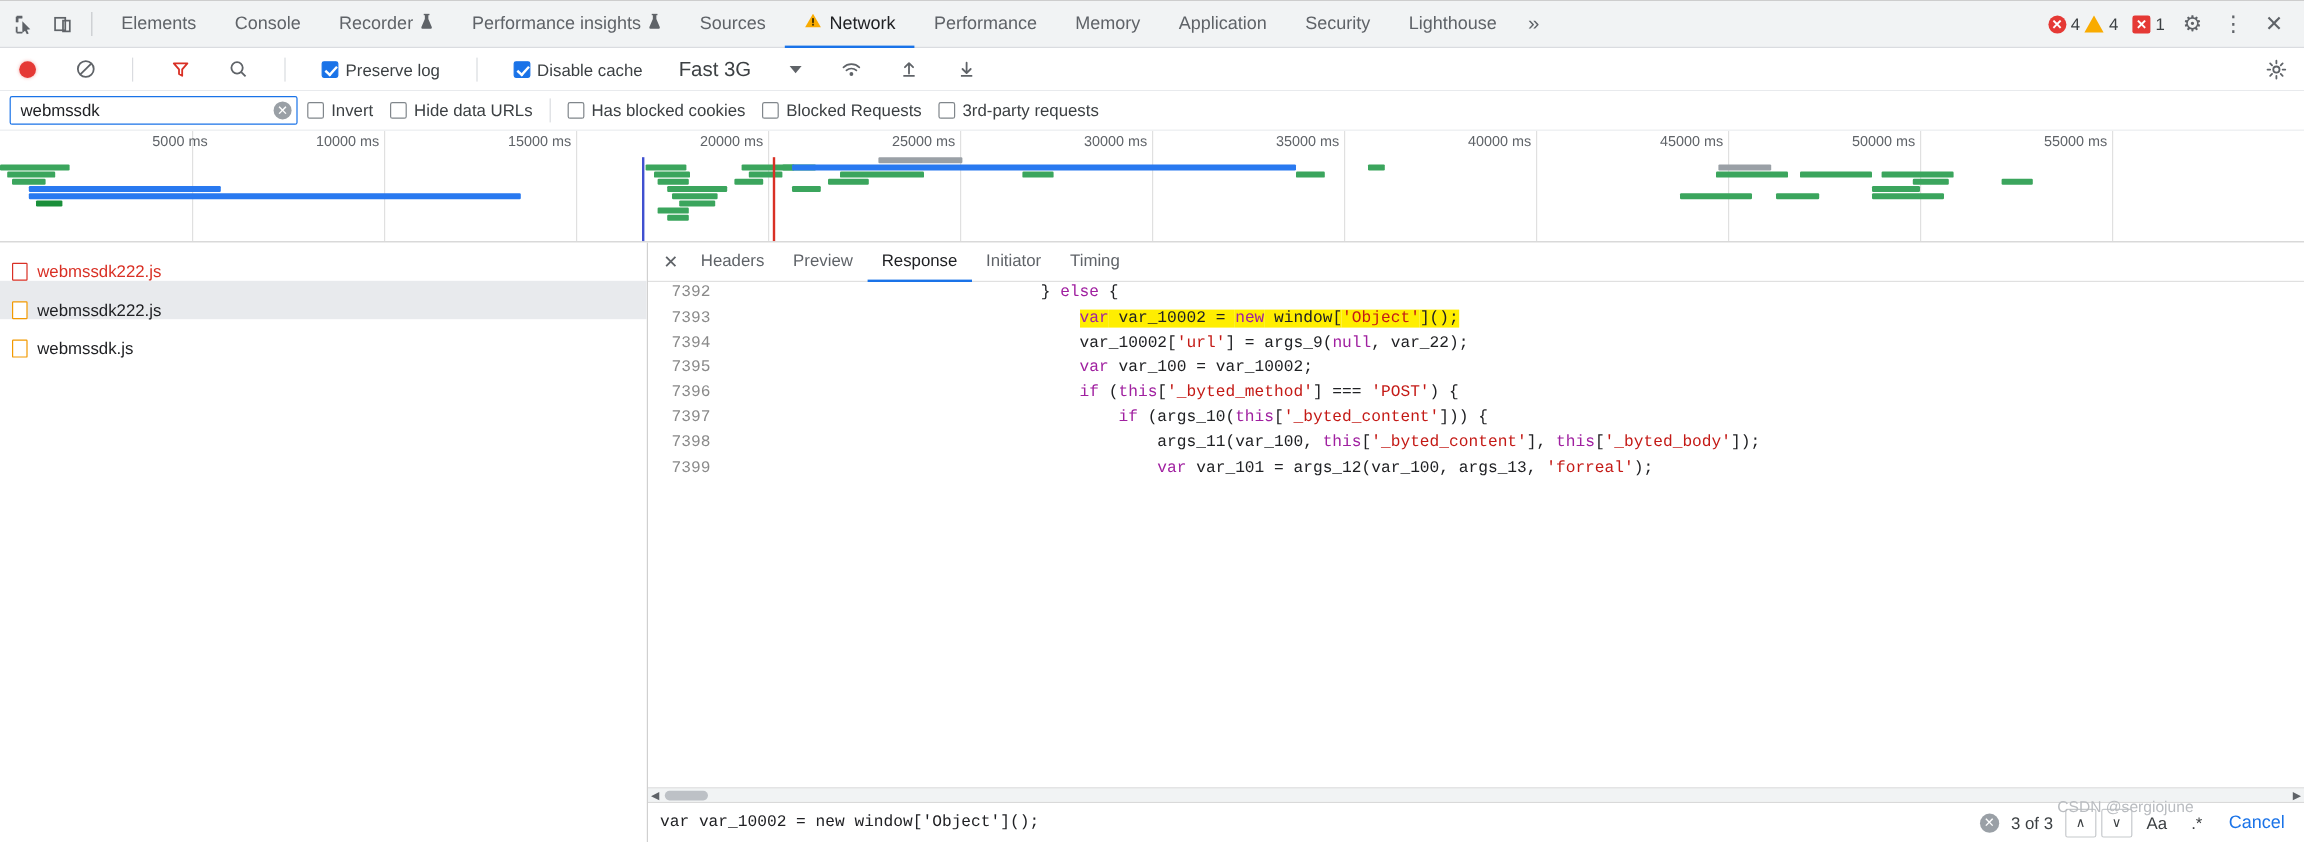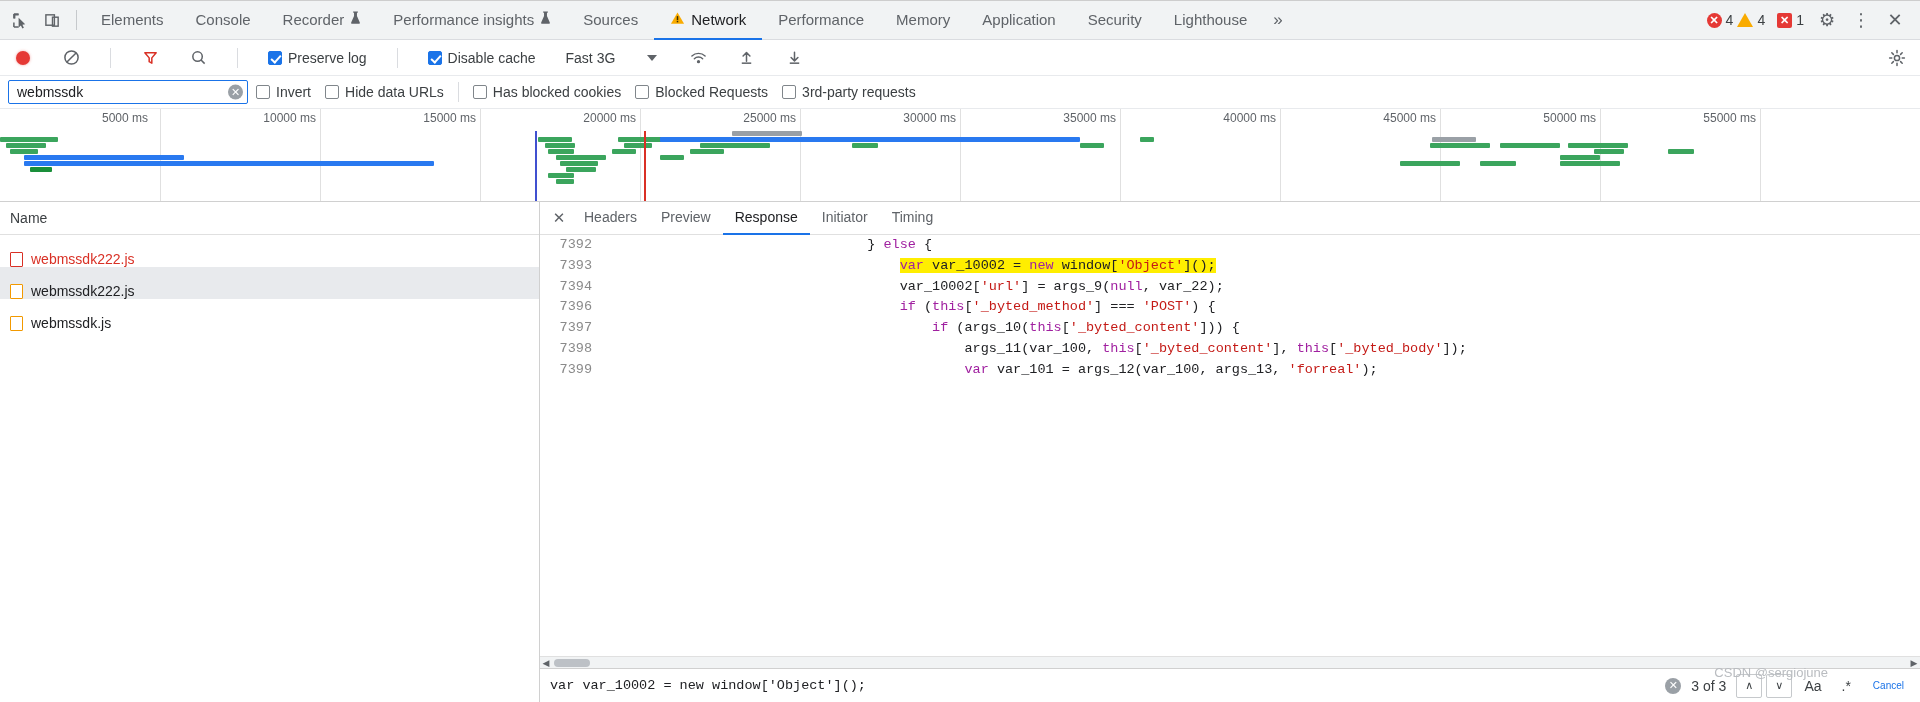--- a/index.html
+++ b/index.html
@@ -61,21 +61,21 @@
     height:36px; display:flex; align-items:center; padding:0 8px; gap:18px;
     border-bottom:1px solid #e8eaed; background:#fff; flex:0 0 auto;
   }
   .rec-dot { width:14px;height:14px;border-radius:50%;background:#e53935; box-shadow:0 0 3px rgba(229,57,53,.45); }
   .nb-icon { width:30px;height:28px;display:flex;align-items:center;justify-content:center;cursor:pointer;border-radius:3px;}
   .chk-wrap { display:flex;align-items:center;gap:6px;cursor:pointer;padding:0 6px;font-size:14px;color:#3c4043;white-space:nowrap;}
   .chk { width:14px;height:14px;border:1px solid #80868b;border-radius:2px;background:#fff;display:inline-block;position:relative;flex:0 0 auto;}
   .chk.on { background:#1a73e8;border-color:#1a73e8; }
   .chk.on:after { content:""; position:absolute; left:4px; top:1px; width:4px; height:8px;
       border:solid #fff; border-width:0 2px 2px 0; transform:rotate(42deg); }
-  .throttle { font-size:14px;color:#3c4043;padding:0 6px;cursor:pointer;white-space:nowrap;}
+  .throttle { font-size:17px;color:#3c4043;padding:0 6px;cursor:pointer;white-space:nowrap;}
   .caret { width:0;height:0;border-left:5px solid transparent;border-right:5px solid transparent;
       border-top:6px solid #5f6368; margin:0 8px; cursor:pointer;}
   .nb-sep { width:1px;height:20px;background:#dadce0;margin:0 6px; }
 
   
   .filterbar {
     height:33px; display:flex; align-items:center; padding:0 8px; gap:2px;
     border-bottom:1px solid #e8eaed; background:#fff; flex:0 0 auto;
   }
   .searchbox {
@@ -141,21 +141,21 @@
   .botsearch { height:34px; display:flex; align-items:center; border-top:1px solid #d0d0d0;
      background:#fff; padding:0 6px; gap:4px; flex:0 0 auto;}
   .bs-input { flex:1 1 auto; font-family:"Liberation Mono", monospace; font-size:13.5px; color:#202124;
      border:0; outline:0; padding-left:4px; background:transparent;}
   .bs-clear { width:16px;height:16px;border-radius:50%;background:#9aa0a6;color:#fff;font-size:11px;
      display:flex;align-items:center;justify-content:center;cursor:pointer;}
   .bs-count { font-size:14px; color:#3c4043; padding:0 6px; white-space:nowrap;}
   .bs-btn { width:26px;height:24px;display:flex;align-items:center;justify-content:center;border:1px solid #c6c9cc;
      border-radius:2px;color:#3c4043;font-size:11px;cursor:pointer;background:#fff;}
   .bs-tog { font-size:14px; color:#3c4043; padding:0 8px; cursor:pointer;}
-  .bs-cancel { font-size:10px; color:#1a73e8; padding:0 10px; cursor:pointer;}
+  .bs-cancel { font-size:15px; color:#1a73e8; padding:0 10px; cursor:pointer;}
 
   .watermark { position:absolute; right:92px; bottom:22px; font-size:13px; color:#b9bcc0;margin-top:24px; }
 
   
   .pgscroll { position:absolute; right:0; top:0; width:15px; height:196px; background:#f1f1f1; border-left:1px solid #e0e0e0;}
   .pgscroll .up, .pgscroll .dn { position:absolute; left:0; width:15px; height:15px; color:#888; font-size:8px;
      display:flex;align-items:center;justify-content:center;}
   .pgscroll .up { top:0; } .pgscroll .dn { bottom:0; }
 </style>
 </head>
@@ -404,21 +404,21 @@
       </label>
       <label class="chk-wrap">
         <span class="chk"></span>
         <span>3rd-party requests</span>
       </label>
     </div>
 
     <div class="overview">
       <div class="ov-ruler" id="ov-ruler">
           <div class="ov-tick" style="left: 160px;"></div>
-          <div class="ov-lab" style="left: 152px;">5000 ms</div>
+          <div class="ov-lab" style="left: 177px;">5000 ms</div>
           <div class="ov-tick" style="left: 320px;"></div>
           <div class="ov-lab" style="left: 320px;">10000 ms</div>
           <div class="ov-tick" style="left: 480px;"></div>
           <div class="ov-lab" style="left: 480px;">15000 ms</div>
           <div class="ov-tick" style="left: 640px;"></div>
           <div class="ov-lab" style="left: 640px;">20000 ms</div>
           <div class="ov-tick" style="left: 800px;"></div>
           <div class="ov-lab" style="left: 800px;">25000 ms</div>
           <div class="ov-tick" style="left: 960px;"></div>
           <div class="ov-lab" style="left: 960px;">30000 ms</div>
@@ -471,21 +471,20 @@
           <div class="ov-band" style="left: 556px; top: 70px; width: 18px; background: rgb(59, 165, 93);"></div>
           <div class="ov-band" style="left: 660px; top: 46px; width: 24px; background: rgb(59, 165, 93);"></div>
         </div>
       <div class="ov-vline" style="left:535px;background:#4050d0;"></div>
       <div class="ov-vline" style="left:644px;background:#d93025;"></div>
     </div>
 
     <div class="lower">
 
       <div class="namecol">
-        <div class="name-head">Name</div>
         <div class="rowlist" id="rowlist">
             <div class="nrow err">
               <span class="fileicon"></span>
               <span class="nm">webmssdk222.js</span>
             </div>
             <div class="nrow sel">
               <span class="fileicon js"></span>
               <span class="nm">webmssdk222.js</span>
             </div>
             <div class="nrow">
@@ -503,20 +502,21 @@
               <div class="dtab">Preview</div>
               <div class="dtab active">Response</div>
               <div class="dtab">Initiator</div>
               <div class="dtab">Timing</div>
             </div>
         </div>
         <div class="code" id="code">
             <div class="cline"><span class="gutter">7392</span><span class="ctext"><span class="plain">                                </span><span class="plain">} </span><span class="kw">else</span><span class="plain"> {</span></span></div>
             <div class="cline"><span class="gutter">7393</span><span class="ctext"><span class="plain">                                    </span><span class="kw hl">var</span><span class="plain hl"> var_10002 = </span><span class="kw hl">new</span><span class="plain hl"> window[</span><span class="str hl">'Object'</span><span class="plain hl">]();</span></span></div>
             <div class="cline"><span class="gutter">7394</span><span class="ctext"><span class="plain">                                    </span><span class="plain">var_10002[</span><span class="str">'url'</span><span class="plain">] = args_9(</span><span class="kw">null</span><span class="plain">, var_22);</span></span></div>
+            <div class="cline"><span class="gutter">7395</span><span class="ctext"><span class="plain">                                    </span><span class="kw">var</span><span class="plain"> var_100 = var_10002;</span></span></div>
             <div class="cline"><span class="gutter">7396</span><span class="ctext"><span class="plain">                                    </span><span class="kw">if</span><span class="plain"> (</span><span class="kw">this</span><span class="plain">[</span><span class="str">'_byted_method'</span><span class="plain">] === </span><span class="str">'POST'</span><span class="plain">) {</span></span></div>
             <div class="cline"><span class="gutter">7397</span><span class="ctext"><span class="plain">                                        </span><span class="kw">if</span><span class="plain"> (args_10(</span><span class="kw">this</span><span class="plain">[</span><span class="str">'_byted_content'</span><span class="plain">])) {</span></span></div>
             <div class="cline"><span class="gutter">7398</span><span class="ctext"><span class="plain">                                            </span><span class="plain">args_11(var_100, </span><span class="kw">this</span><span class="plain">[</span><span class="str">'_byted_content'</span><span class="plain">], </span><span class="kw">this</span><span class="plain">[</span><span class="str">'_byted_body'</span><span class="plain">]);</span></span></div>
             <div class="cline"><span class="gutter">7399</span><span class="ctext"><span class="plain">                                            </span><span class="kw">var</span><span class="plain"> var_101 = args_12(var_100, args_13, </span><span class="str">'forreal'</span><span class="plain">);</span></span></div>
           </div>
         <div class="hscroll">
           <div class="arrL">◀</div>
           <div class="thumb"></div>
           <div class="arrR">▶</div>
         </div>

